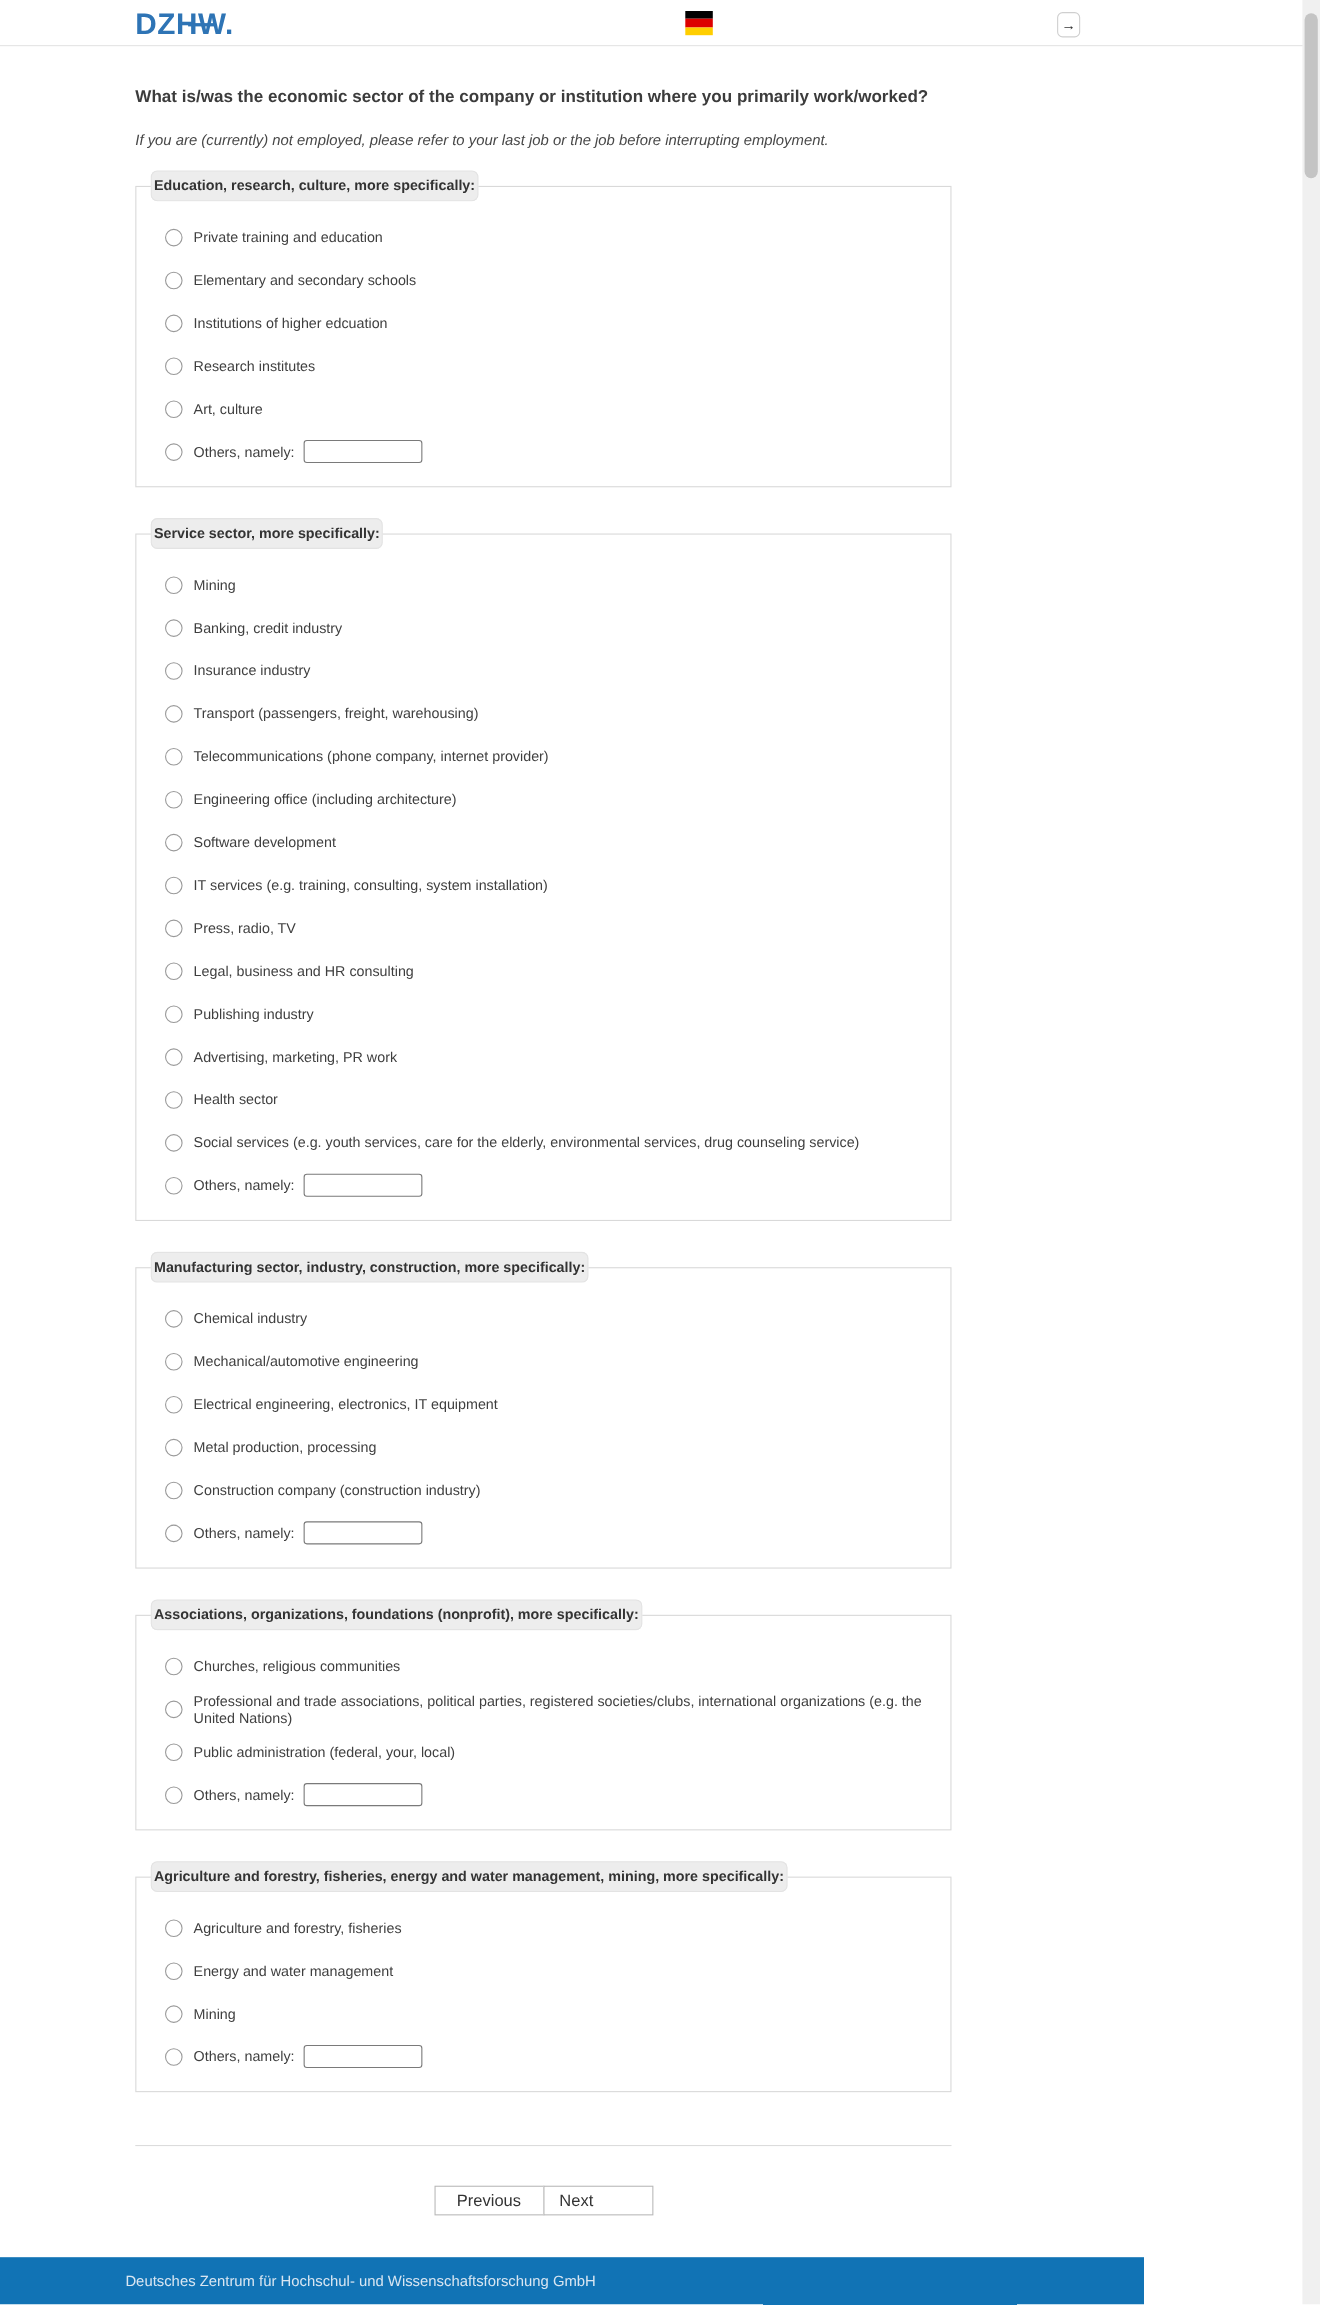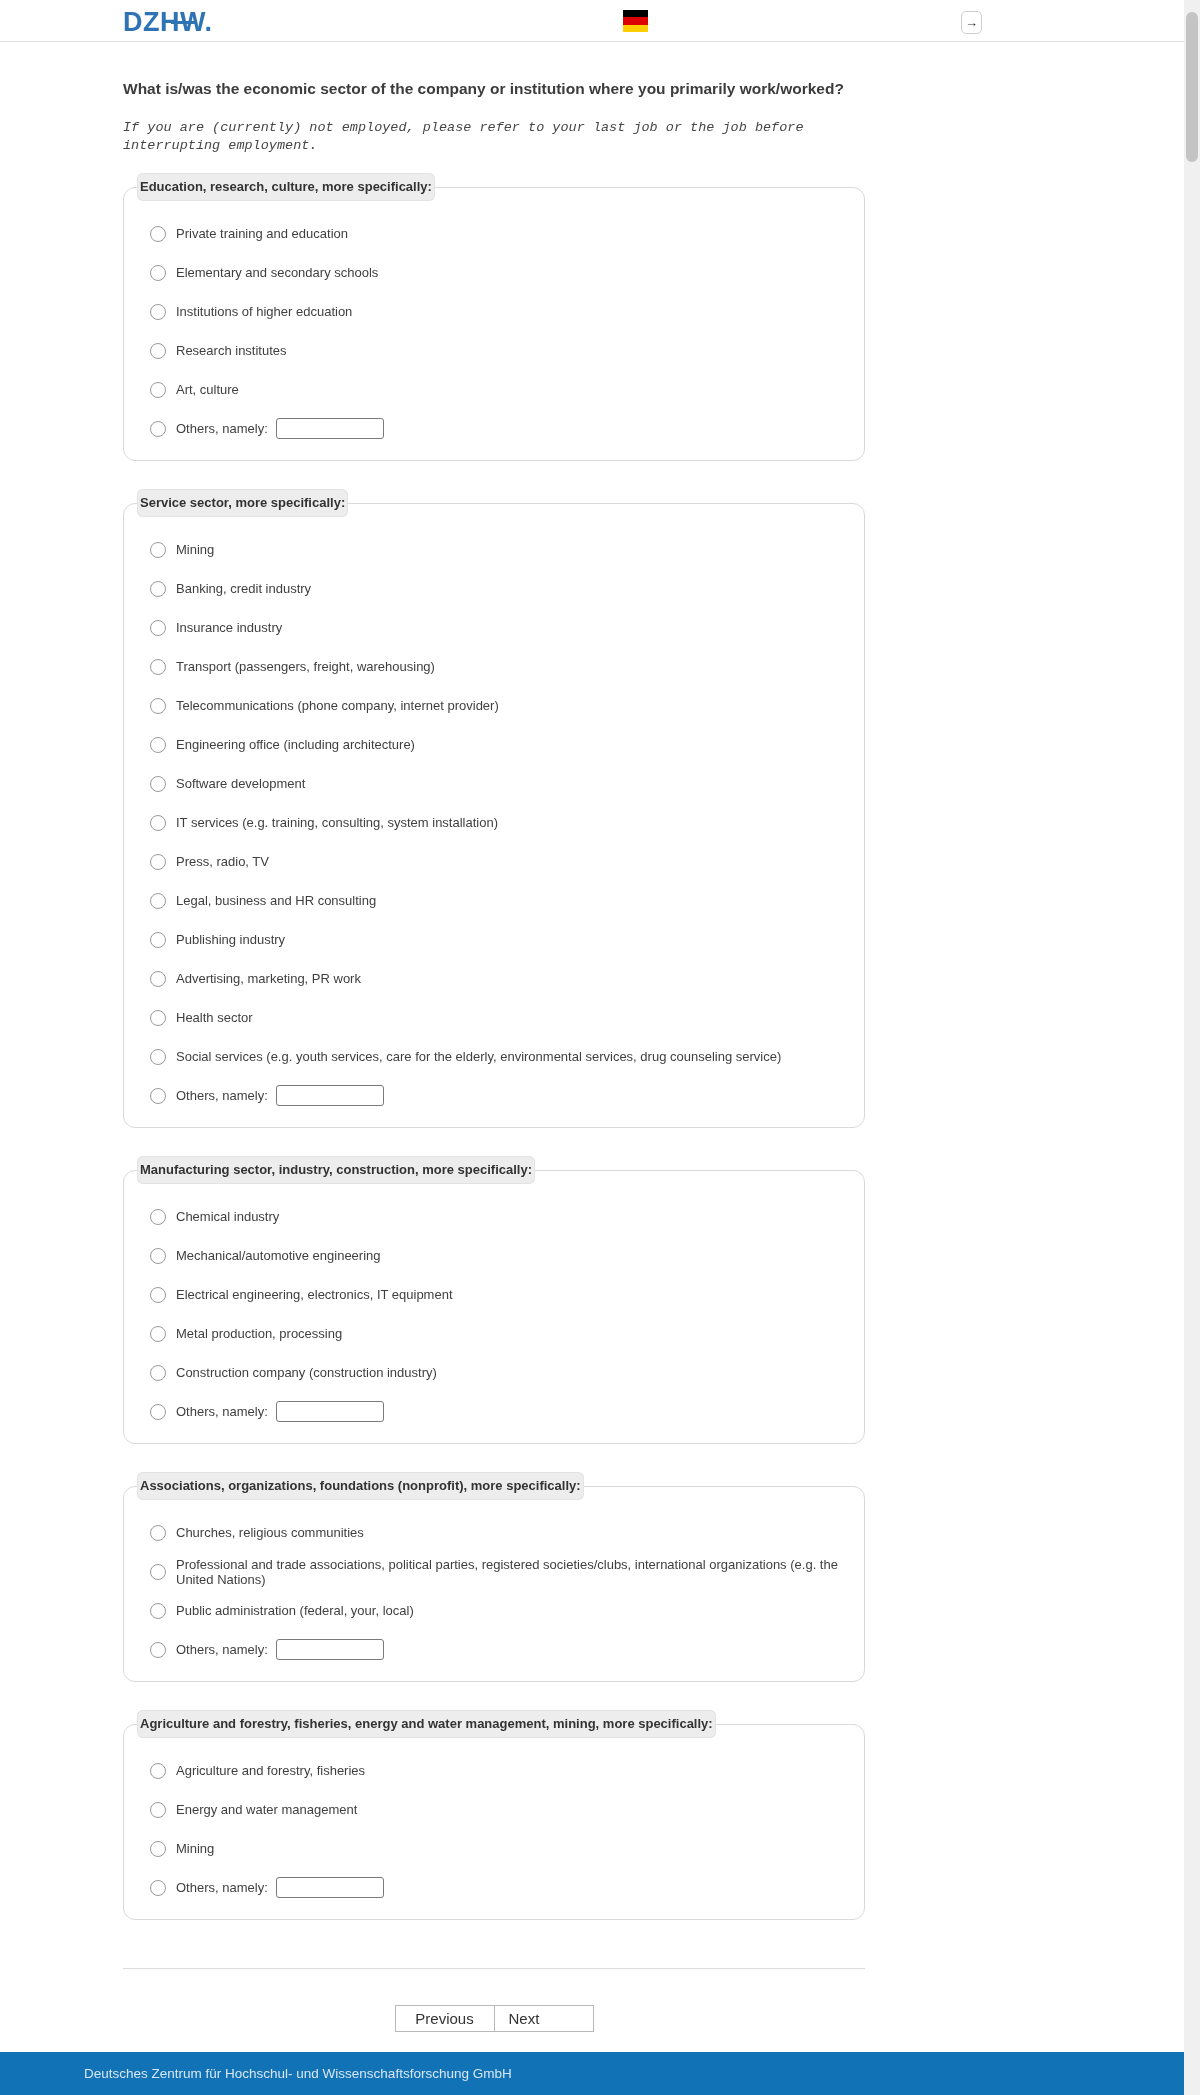--- a/index.html
+++ b/index.html
@@ -43,26 +43,26 @@
     width:21px; height:23px;
     border:1px solid #cfcfcf; border-radius:5px;
     background:#fff;
     font-size:13px; color:#333;
     display:flex; align-items:center; justify-content:center;
     cursor:pointer;
   }
   
   .main { margin-left:123px; width:742px; padding-top:36px; }
   .q-title { font-size:15.5px; font-weight:bold; color:#3c3c3c; line-height:21px; margin-bottom:20px; }
-  .q-note  { font-size:13.5px; font-style:italic; color:#474747; line-height:18px; margin-bottom:10px;font-family:Liberation Mono, monospace; }
+  .q-note  { font-size:13.5px; font-style:italic; color:#474747; line-height:18px; margin-bottom:10px; }
 
   .group { position:relative; margin-top:42px; }
   .group:first-child { margin-top:32px; }
   .group-box {
-    border:1px solid #d9d9d9; border-radius:12px;
+    border:1px solid #d9d9d9; border-radius:0;
     padding:26px 20px 12px 26px;
     background:#fff;
   }
   .group-legend {
     position:absolute; top:-14px; left:14px;
     background:#ededed;
     border-radius:6px;
     padding:7px 3px;
     font-size:13px; font-weight:bold; color:#333;
     line-height:14px;
@@ -93,26 +93,26 @@
     font-size:15px; color:#333;
     font-family:"Liberation Sans", sans-serif;
     cursor:pointer;
   }
   .nav-btn.prev { text-align:center; }
   .nav-btn.next { margin-left:-1px; text-align:left; padding-left:14px; }
 
   
   .footer {
     position:absolute; left:0; bottom:0;
-    width:1200px; height:43px;
+    width:1040px; height:43px;
     background:#1173b5;
     color:#d9e6f2;
     font-size:13.5px;
     line-height:43px;
-    padding-left:84px;
+    padding-left:114px;
   }
   
   .scrollbar {
     position:absolute; top:0; right:0;
     width:16px; height:2095px;
     background:#f0f0f0;
   }
   .scroll-thumb {
     position:absolute; left:2px; top:12px;
     width:12px; height:150px;

